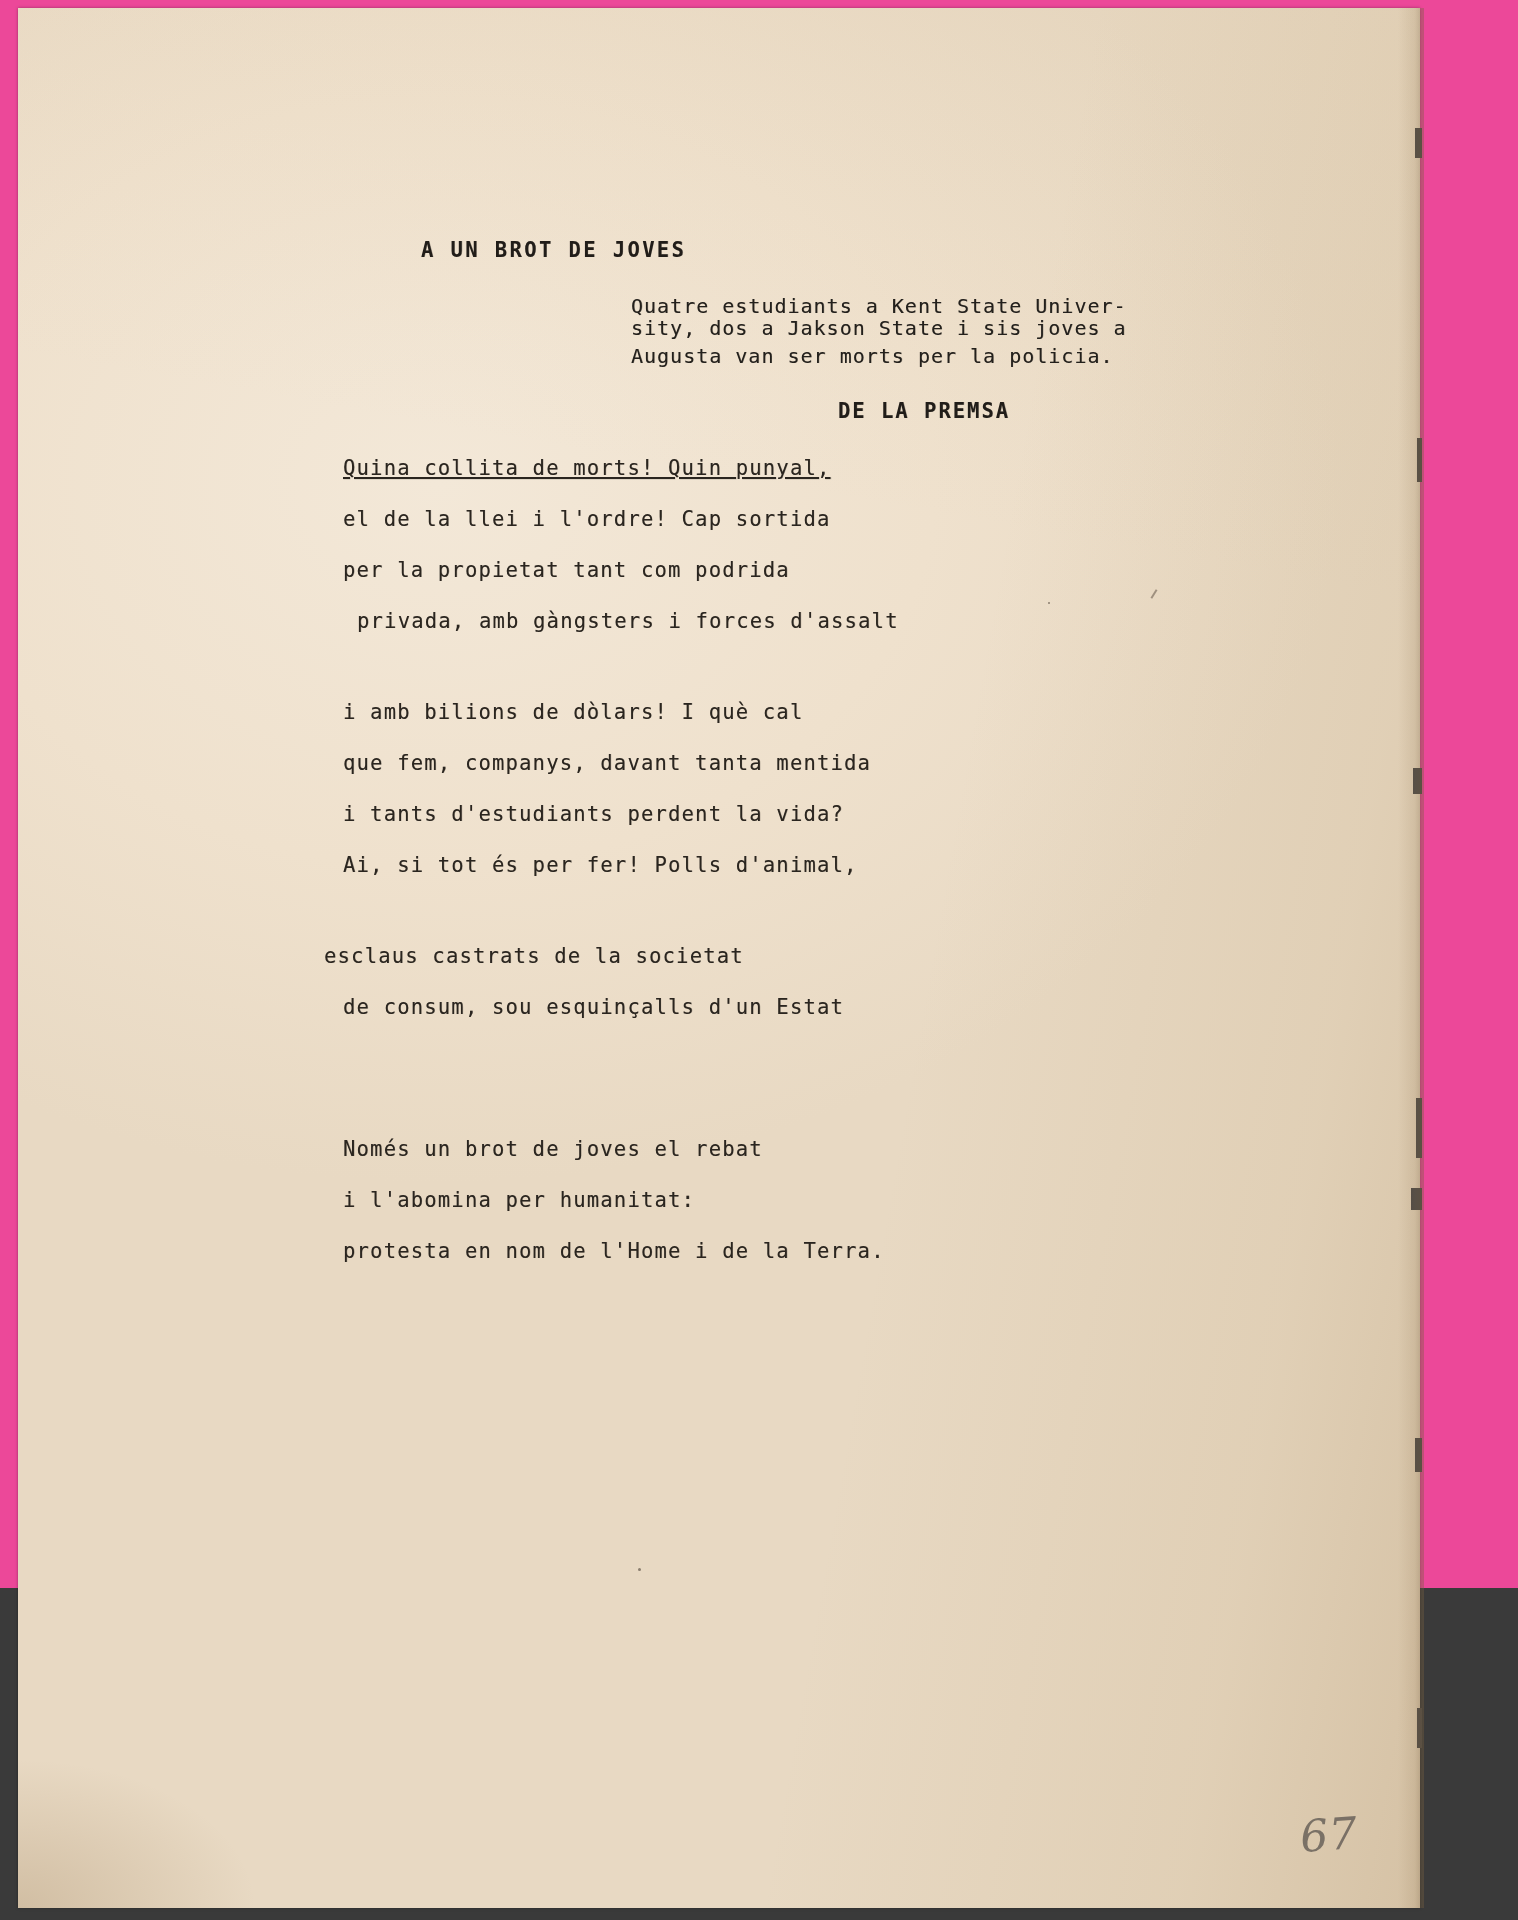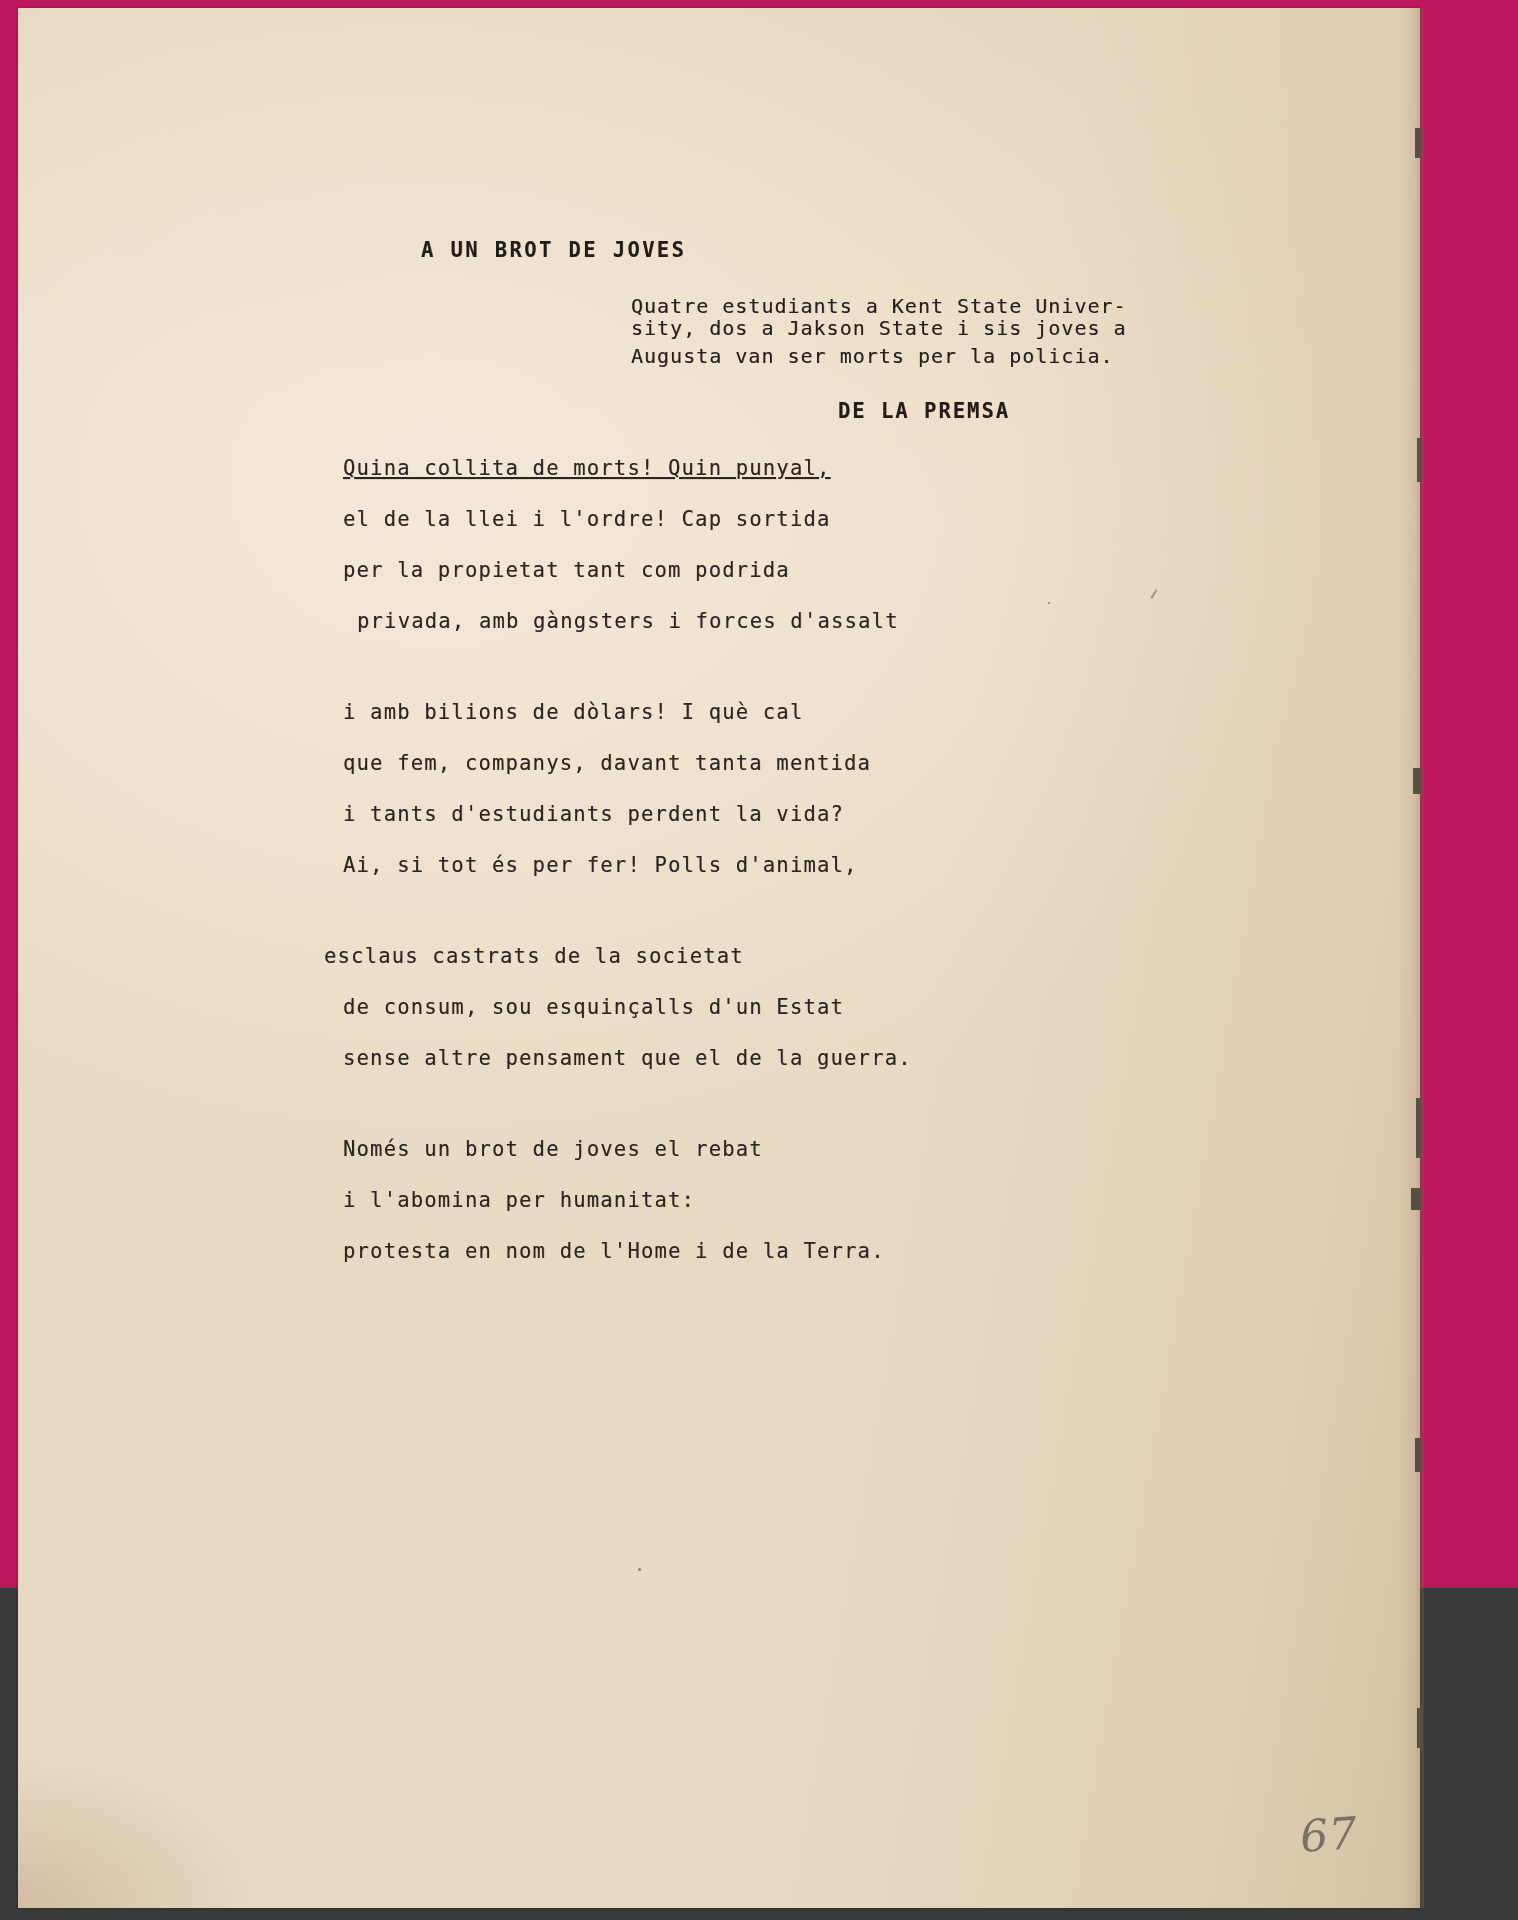--- a/index.html
+++ b/index.html
@@ -12,21 +12,21 @@
     height: 1920px;
     overflow: hidden;
     font-family: "DejaVu Sans Mono", monospace;
   }
 
   
   #scan {
     position: relative;
     width: 1518px;
     height: 1588px;
-    background: #be185d;
+    background: #ec4899;
   }
 
   
   #sheet {
     position: absolute;
     left: 18px;
     top: 8px;
     width: 1402px;
     height: 1900px;
     background: #efe2cf;
@@ -184,21 +184,20 @@
       <div class="tline verse" style="left:325px; top:552px;">per la propietat tant com podrida</div>
       <div class="tline verse" style="left:325px; top:603px;margin-left:14px;">privada, amb gàngsters i forces d'assalt</div>
 
       <div class="tline verse" style="left:325px; top:694px;">i amb bilions de dòlars! I què cal</div>
       <div class="tline verse" style="left:325px; top:745px;">que fem, companys, davant tanta mentida</div>
       <div class="tline verse" style="left:325px; top:796px;">i tants d'estudiants perdent la vida?</div>
       <div class="tline verse" style="left:325px; top:847px;">Ai, si tot és per fer! Polls d'animal,</div>
 
       <div class="tline verse" style="left:306px; top:938px;">esclaus castrats de la societat</div>
       <div class="tline verse" style="left:325px; top:989px;">de consum, sou esquinçalls d'un Estat</div>
-      <div class="tline verse" style="left:325px; top:1040px;">sense altre pensament que el de la guerra.</div>
 
       <div class="tline verse" style="left:325px; top:1131px;">Només un brot de joves el rebat</div>
       <div class="tline verse" style="left:325px; top:1182px;">i l'abomina per humanitat:</div>
       <div class="tline verse" style="left:325px; top:1233px;">protesta en nom de l'Home i de la Terra.</div>
 
     </div>
 
     <div class="tick" style="left:1131px; top:585px;"></div>
     <div class="stray" style="left:620px; top:1560px;"></div>
     <div class="stray" style="left:1030px; top:594px; width:2px; height:2px;"></div>

